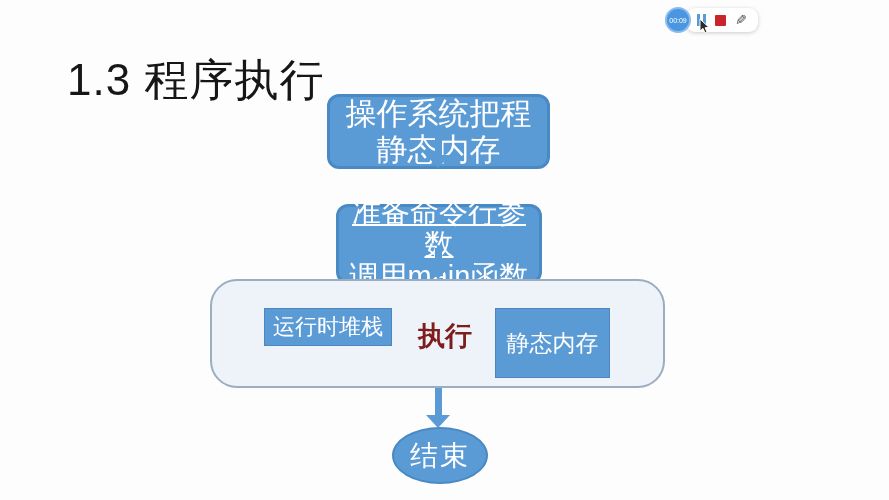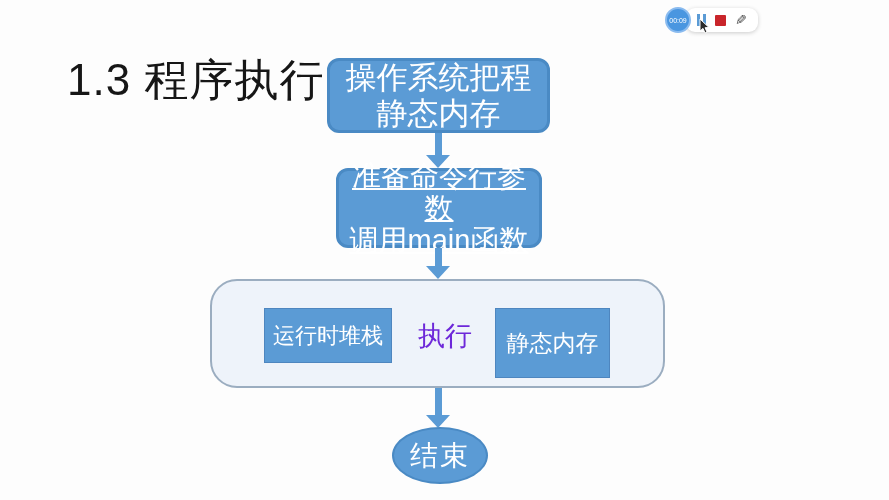--- a/index.html
+++ b/index.html
@@ -19,39 +19,39 @@
   .pause-btn{ position:relative; display:flex; gap:3px; align-items:center; cursor:pointer; }
   .pause-btn i{ display:block; width:3px; height:12px; background:#5b9bd5; }
   .cursor-glyph{ position:absolute; left:2px; top:5px; }
   .stop-btn{ width:11px; height:11px; background:#c9252b; border-radius:1px; cursor:pointer; }
   .pen-btn{ font-size:14px; line-height:14px; color:#4a4a4a; cursor:pointer;
     transform:scaleX(-1); display:block; }
 
   
   .flowbox{ position:absolute; background:#5b9bd5; border:3px solid #4a8ac4; border-radius:12px;
     color:#fff; display:flex; flex-direction:column; align-items:center; justify-content:center;
-    text-align:center; }
+    text-align:center;margin-top:36px; }
   .box1{ left:327px; top:58px; width:223px; height:75px; font-size:31px; line-height:36px; }
   .box2{ left:336px; top:168px; width:206px; height:80px; font-size:29px; line-height:32px;text-decoration:underline; }
 
   .flow-arrow{ position:absolute; width:24px; display:flex; flex-direction:column; align-items:center; }
   .flow-arrow .stem{ width:7px; background:#5b9bd5; flex:1; }
   .flow-arrow .head{ width:0; height:0; border-left:12px solid transparent; border-right:12px solid transparent; border-top:13px solid #5b9bd5; }
   .arrow1{ left:426px; top:133px; height:35px; }
   .arrow2{ left:426px; top:248px; height:31px; }
   .arrow3{ left:426px; top:388px; height:40px; }
 
   .exec-container{ position:absolute; left:210px; top:279px; width:455px; height:109px;
     background:#eef3fa; border:2px solid #9badc0; border-radius:27px; }
   .inner-box{ position:absolute; background:#5b9bd5; border:1px solid #4e86bf; color:#fff;
     display:flex; align-items:center; justify-content:center; }
-  .inner-left{ left:52px; top:27px; width:128px; height:55px; font-size:22px; }
+  .inner-left{ left:52px; top:27px; width:128px; height:38px; font-size:22px; }
   .inner-right{ left:283px; top:27px; width:115px; height:70px; font-size:23px; }
   .exec-label{ position:absolute; left:193px; top:27px; width:80px; height:55px;
-    display:flex; align-items:center; justify-content:center; font-size:27px; font-weight:normal; color:#6d28d9; }
+    display:flex; align-items:center; justify-content:center; font-size:27px; font-weight:bold; color:#7f1d1d; }
 
   .end-ellipse{ position:absolute; left:392px; top:427px; width:96px; height:57px;
     background:#5b9bd5; border:2px solid #4a8ac4; border-radius:50%;
     color:#fff; font-size:28px; display:flex; align-items:center; justify-content:center; letter-spacing:2px; }
 </style>
 </head>
 <body>
 
 <div class="stage">
 

